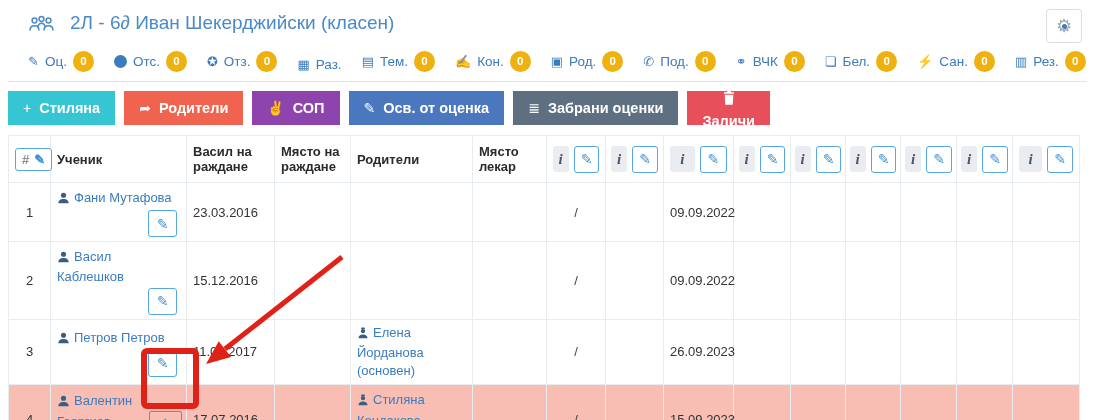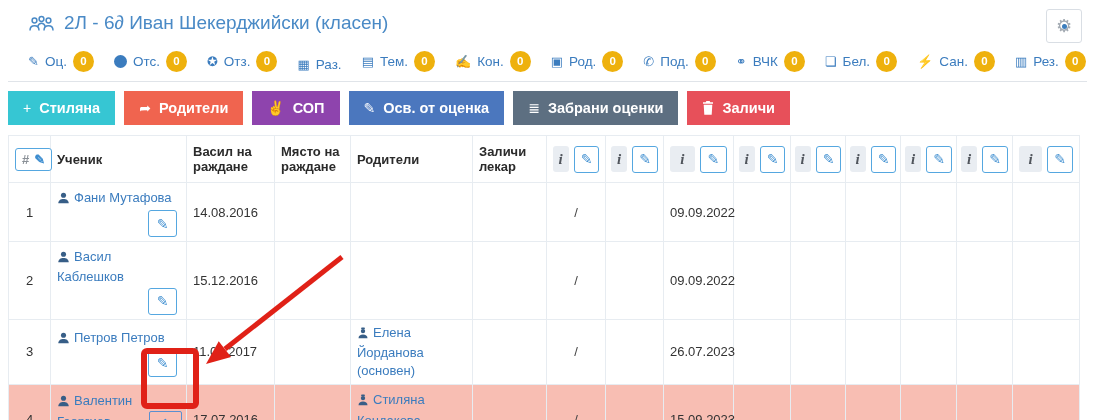--- a/index.html
+++ b/index.html
@@ -5,21 +5,21 @@
   * { box-sizing: border-box; }
   html,body { margin:0; padding:0; }
   body {
     width:1095px; height:420px; position:relative; overflow:hidden;
     background:#fff; color:#333;
     font-family:"Liberation Sans", sans-serif; font-size:13px;
   }
   .page { position:relative; width:1095px; height:420px; padding:8px 8px 0 8px; }
 
   
-  .titlebar { display:flex; align-items:center; gap:9px; padding:4px 0 8px 20px; color:#4a8ac6; font-size:19px; }
+  .titlebar { display:flex; align-items:center; gap:15px; padding:4px 0 8px 20px; color:#4a8ac6; font-size:19px; }
   .titlebar svg { flex:0 0 auto; }
   .gear-btn { position:absolute; top:9px; right:13px; width:36px; height:34px; background:#fff;
     border:1px solid #d9dee4; border-radius:3px; display:flex; align-items:center; justify-content:center;
     color:#a4abb3; font-size:18px; cursor:pointer; }
   .gear-btn .dot { position:absolute; width:5px; height:5px; border-radius:50%; background:#3b7dbd; }
 
   
   .tabs { display:flex; align-items:flex-end; border-bottom:1px solid #e0e4e9; padding-left:10px; height:40px; }
   .tab { display:flex; align-items:center; gap:6px; padding:9px 10px; color:#3b7cbe; font-size:13.5px;
     cursor:pointer; white-space:nowrap; }
@@ -33,21 +33,21 @@
   
   .toolbar { display:flex; gap:9px; padding:9px 0 10px 0; }
   .btn { height:34px; display:inline-flex; align-items:center; gap:8px; padding:0 15px; border:none;
     color:#fff; font-size:14.5px; font-weight:bold; font-family:"Liberation Sans",sans-serif; cursor:pointer; }
   .btn .bicon { font-size:14px; font-weight:normal; line-height:1; display:inline-flex; align-items:center; }
   .btn-add    { background:#36c6d3; }
   .btn-move   { background:#f0644f; }
   .btn-sop    { background:#8e44ad; }
   .btn-release{ background:#4b77be; }
   .btn-forbid { background:#5d6f81; }
-  .btn-delete { background:#e7505a; }
+  .btn-delete { background:#e7505a;flex-direction:column; }
 
   
   table { border-collapse:collapse; table-layout:fixed; width:1071px; }
   col.c-num{width:42px} col.c-student{width:136px} col.c-dob{width:88px} col.c-place{width:76px}
   col.c-parents{width:122px} col.c-doctor{width:74px}
   col.ci0{width:59px} col.ci1{width:58px} col.ci2{width:70px} col.ci3{width:57px} col.ci4{width:55px}
   col.ci5{width:55px} col.ci6{width:56px} col.ci7{width:56px} col.ci8{width:67px}
   th, td { border:1px solid #e7ecf1; padding:4px 6px; vertical-align:middle; text-align:left; font-size:13px; }
   thead tr { height:47px; }
   thead th { font-weight:bold; color:#2b2b2b; }
@@ -222,21 +222,21 @@
         <th class="cent">
           <span class="hash-box">
             <span class="hash">#</span>
             <span class="pen">✎</span>
           </span>
         </th>
         <th>Ученик</th>
         <th>Васил на раждане</th>
         <th>Място на раждане</th>
         <th>Родители</th>
-        <th>Заличи лекар</th>
+        <th>Място лекар</th>
         <th class="cent">
             <span class="pair">
               <button class="i-btn">i</button>
               <button class="edit-btn">
                 <span>✎</span>
               </button>
             </span>
           </th>
         <th class="cent">
             <span class="pair">
@@ -312,21 +312,21 @@
           <div class="pline"><span class="inline-ico"><svg width="13" height="12" viewBox="0 0 16 15">
                   <circle cx="8" cy="4" r="3.2" fill="#375e87"></circle>
                   <path d="M1.5 14c0-3.6 2.9-5.4 6.5-5.4s6.5 1.8 6.5 5.4z" fill="#375e87"></path>
                 </svg></span><a>Фани Мутафова</a></div>
           <div class="stud-actions">
               <button class="edit-btn">
                 <span>✎</span>
               </button>
             </div>
         </td>
-        <td>14.08.2016</td>
+        <td>23.03.2016</td>
         <td></td>
         <td></td>
         <td></td>
         <td class="slashcell">/</td>
         <td></td>
         <td class="datecell">09.09.2022</td>
         <td></td>
         <td></td>
         <td></td>
         <td></td>
@@ -380,21 +380,21 @@
         <td>
           <div class="pline"><span class="inline-ico"><svg width="12" height="12" viewBox="0 0 16 16">
                   <rect x="5.5" y="0.5" width="5" height="2.4" rx="1" fill="#375e87"></rect>
                   <circle cx="8" cy="5.4" r="2.9" fill="#375e87"></circle>
                   <path d="M2 15c0-3.4 2.7-5 6-5s6 1.6 6 5z" fill="#375e87"></path>
                 </svg></span><a>Елена Йорданова (основен)</a></div>
         </td>
         <td></td>
         <td class="slashcell">/</td>
         <td></td>
-        <td class="datecell">26.07.2023</td>
+        <td class="datecell">26.09.2023</td>
         <td></td>
         <td></td>
         <td></td>
         <td></td>
         <td></td>
         <td></td>
       </tr>
 
       <tr class="r4 removed">
         <td class="numcell">4</td>

